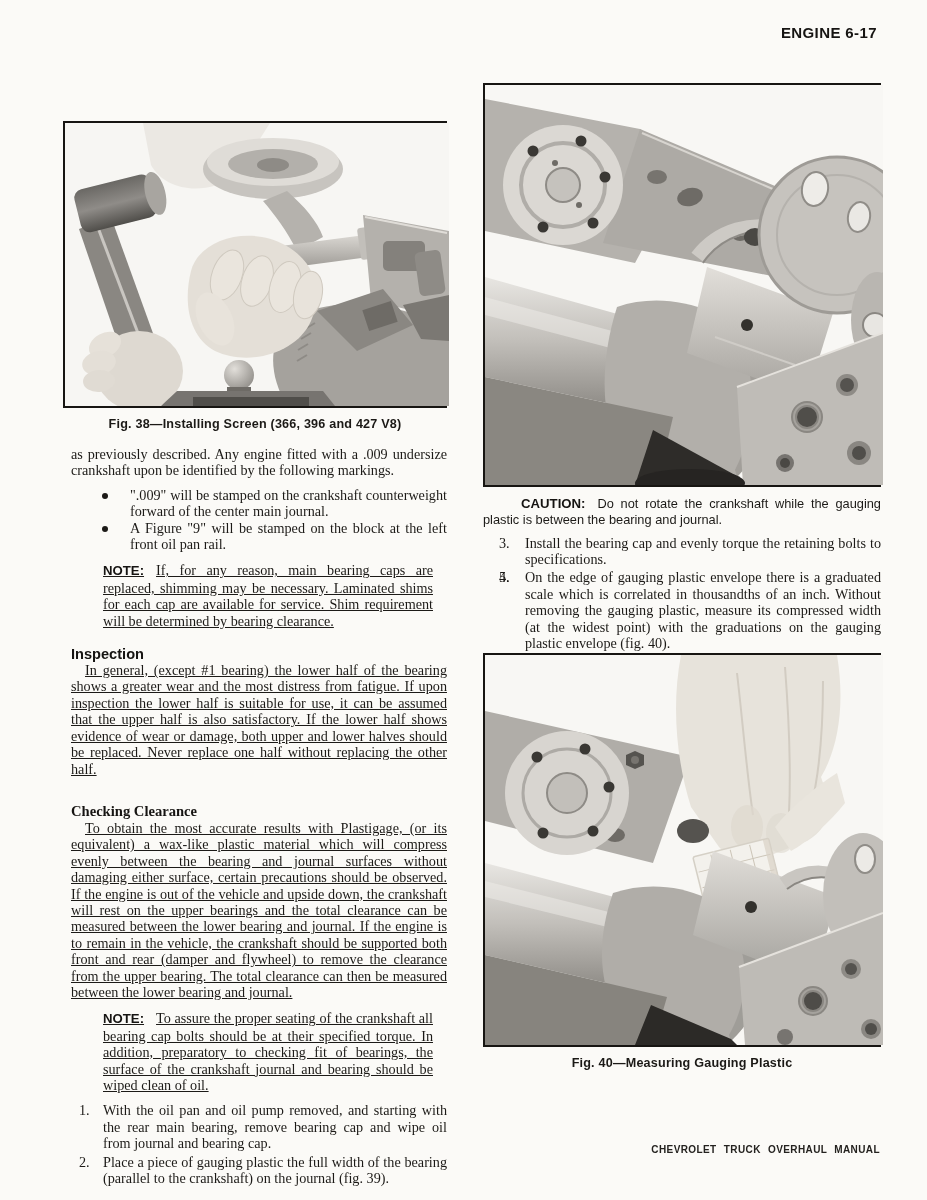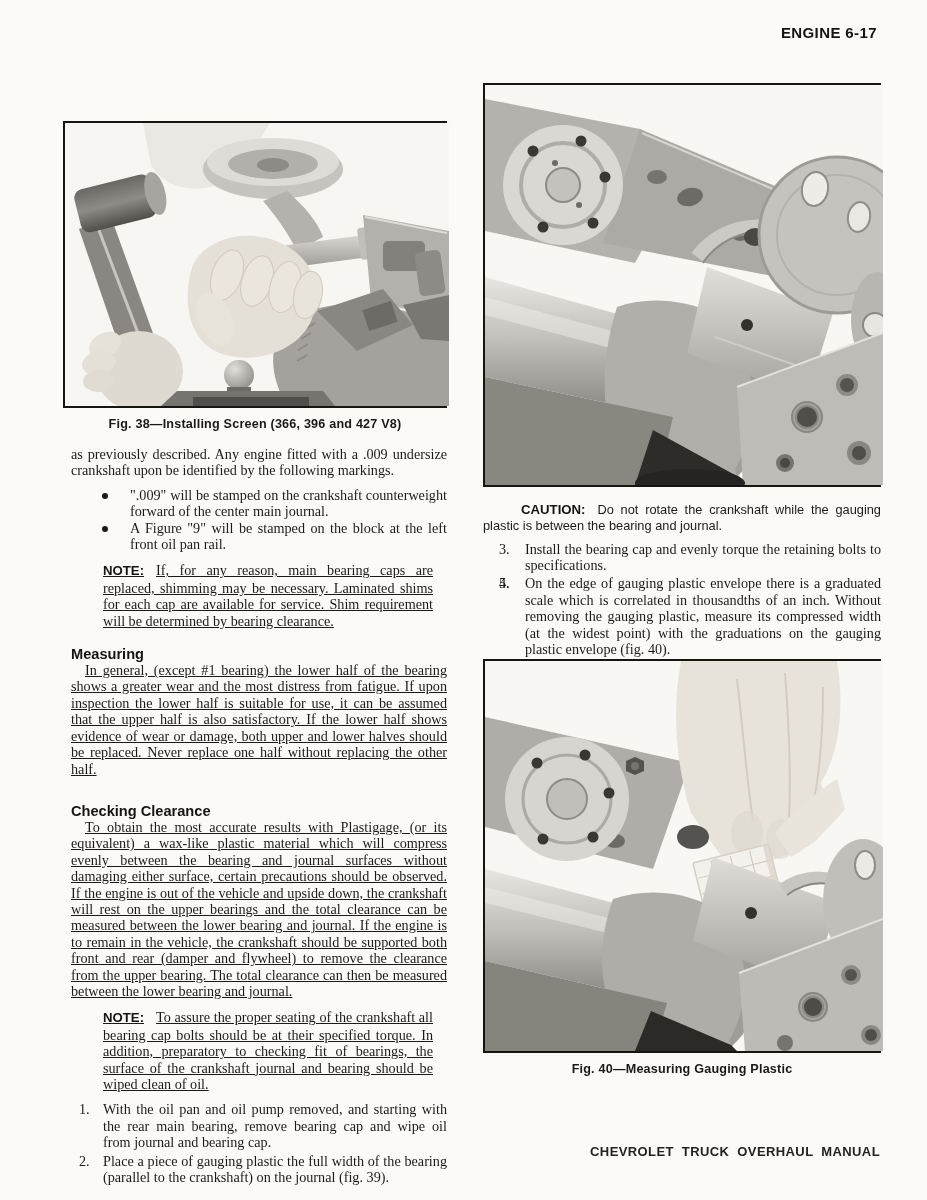--- a/index.html
+++ b/index.html
@@ -10,21 +10,21 @@
     color:#1c1a17;
   }
   .hdr {
     position:absolute; top:24px; right:50px;
     font-family:Liberation Sans, sans-serif;
     font-weight:bold; font-size:15px; letter-spacing:.4px; color:#161412;
   }
   .ftr {
     position:absolute; top:1144px; right:47px;
     font-family:"Liberation Sans", sans-serif;
-    font-weight:bold; font-size:13px; letter-spacing:.4px; word-spacing:4px; color:#24221f;
+    font-weight:bold; font-size:10px; letter-spacing:.4px; word-spacing:4px; color:#24221f;
   }
   .col-left  { position:absolute; left:63px;  top:85px; width:384px;margin-top:36px; }
   .col-right { position:absolute; left:483px; top:83px; width:398px; }
   figure { margin:0; }
   .frame { border:2px solid #171512; background:#f7f6f3; line-height:0; }
   .frame svg { display:block; }
   .caption {
     font-family:"Liberation Sans", sans-serif;
     font-weight:bold; font-size:12.6px; letter-spacing:.2px;
     text-align:center; color:#1b1916; margin-top:9px;
@@ -39,27 +39,27 @@
   .note { margin:10px 14px 0 32px;text-decoration:underline; }
   .note .lbl, .caution .lbl {
     font-family:"Liberation Sans", sans-serif; font-weight:bold; font-size:13.2px;
     margin-right:12px; color:#161412;
   }
   .sec-h {
     font-family:"Liberation Sans", sans-serif; font-weight:bold; font-size:14.6px;
     color:#161412; margin:0;
   }
   .sec-h.first { margin-top:17px; }
-  .sec-h.second { margin-top:26px; }
+  .sec-h.second { margin-top:26px;font-family:Liberation Serif, serif; }
   .steps { margin-top:9px; }
   .step { position:relative; padding-left:32px; margin-bottom:2px; }
   .step .num { position:absolute; left:8px; }
   .col-right .step { padding-left:42px; }
   .col-right .step .num { left:16px; }
-  .caution { margin-top:15px; text-indent:38px; font-family:"Liberation Sans", sans-serif; font-size:12.8px; line-height:15.8px; }
+  .caution { margin-top:9px; text-indent:38px; font-family:"Liberation Sans", sans-serif; font-size:12.8px; line-height:15.8px; }
   .caution .body { font-family:"Liberation Sans", sans-serif; }
   .cap39 { margin-top:7px; }
   .steps-right { margin-top:7px; }
   .fig40 { margin-top:0; }
 </style>
 </head>
 <body>
 
 <div class="page">
 
@@ -152,21 +152,21 @@
     <div class="textblock">
       <p class="intro">as previously described. Any engine fitted with a .009 undersize crankshaft upon be identified by the following markings.</p>
 
       <div class="bullets">
         <p class="b-item"><span class="b-dot"></span><span>".009" will be stamped on the crankshaft counterweight forward of the center main journal.</span></p>
         <p class="b-item"><span class="b-dot"></span><span>A Figure "9" will be stamped on the block at the left front oil pan rail.</span></p>
       </div>
 
       <p class="note"><span class="lbl">NOTE:</span><span>If, for any reason, main bearing caps are replaced, shimming may be necessary. Laminated shims for each cap are available for service. Shim requirement will be determined by bearing clearance.</span></p>
 
-      <h3 class="sec-h first">Measuring</h3>
+      <h3 class="sec-h first">Inspection</h3>
       <p class="indent">In general, (except #1 bearing) the lower half of the bearing shows a greater wear and the most distress from fatigue. If upon inspection the lower half is suitable for use, it can be assumed that the upper half is also satisfactory. If the lower half shows evidence of wear or damage, both upper and lower halves should be replaced. Never replace one half without replacing the other half.</p>
 
       <h3 class="sec-h second">Checking Clearance</h3>
       <p class="indent">To obtain the most accurate results with Plastigage, (or its equivalent) a wax-like plastic material which will compress evenly between the bearing and journal surfaces without damaging either surface, certain precautions should be observed. If the engine is out of the vehicle and upside down, the crankshaft will rest on the upper bearings and the total clearance can be measured between the lower bearing and journal. If the engine is to remain in the vehicle, the crankshaft should be supported both front and rear (damper and flywheel) to remove the clearance from the upper bearing. The total clearance can then be measured between the lower bearing and journal.</p>
 
       <p class="note"><span class="lbl">NOTE:</span><span>To assure the proper seating of the crankshaft all bearing cap bolts should be at their specified torque. In addition, preparatory to checking fit of bearings, the surface of the crankshaft journal and bearing should be wiped clean of oil.</span></p>
 
       <div class="steps">
         <p class="step"><span class="num">1.</span><span>With the oil pan and oil pump removed, and starting with the rear main bearing, remove bearing cap and wipe oil from journal and bearing cap.</span></p>
         <p class="step"><span class="num">2.</span><span>Place a piece of gauging plastic the full width of the bearing (parallel to the crankshaft) on the journal (fig. 39).</span></p>

